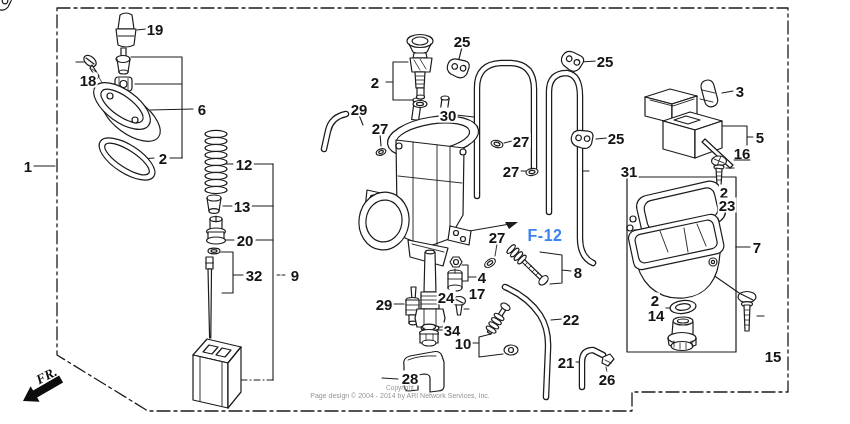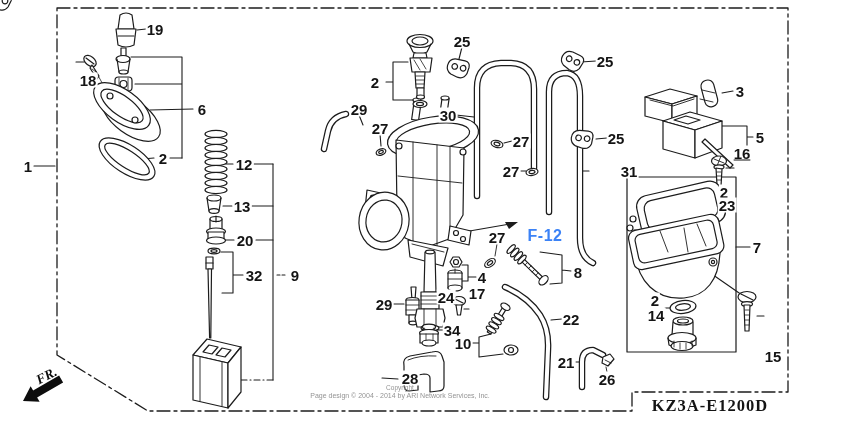--- a/index.html
+++ b/index.html
@@ -435,19 +435,18 @@
       <span class="callout" style="left: 607px; top: 379px;">26</span>
       <span class="callout" style="left: 655px; top: 300px;">2</span>
       <span class="callout" style="left: 656px; top: 315px;">14</span>
       <span class="callout" style="left: 773px; top: 316px; margin-top: 40px;">15</span>
     </div>
 
   <span class="f12" style="left:545px;top:236px;">F-12</span>
 
   <span class="fr">FR.</span>
 
-  <div class="partcode">KZ3A-E1200D</div>
 
   <div class="copyright">
     <span class="l1">Copyright</span>
     <span class="l2">Page design © 2004 - 2014 by ARI Network Services, Inc.</span>
   </div>
 </div>
 
 </body></html>

